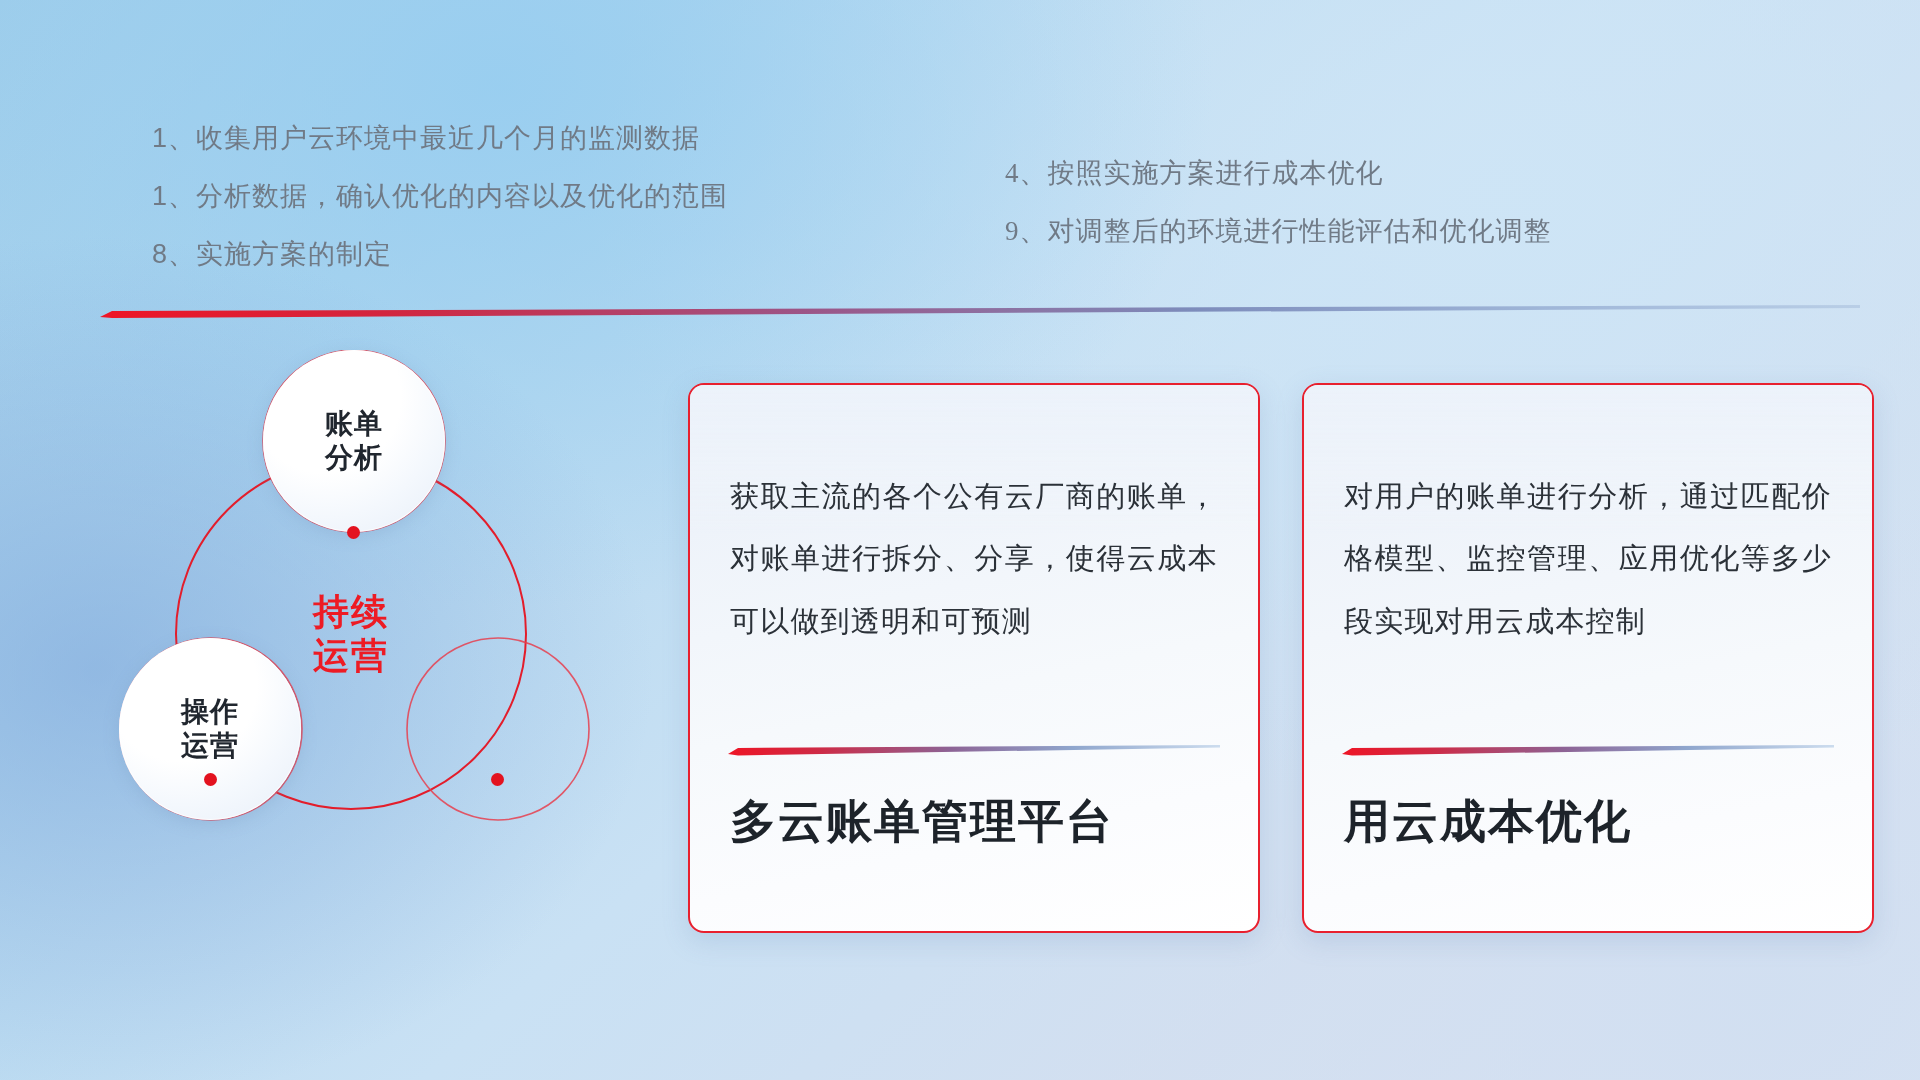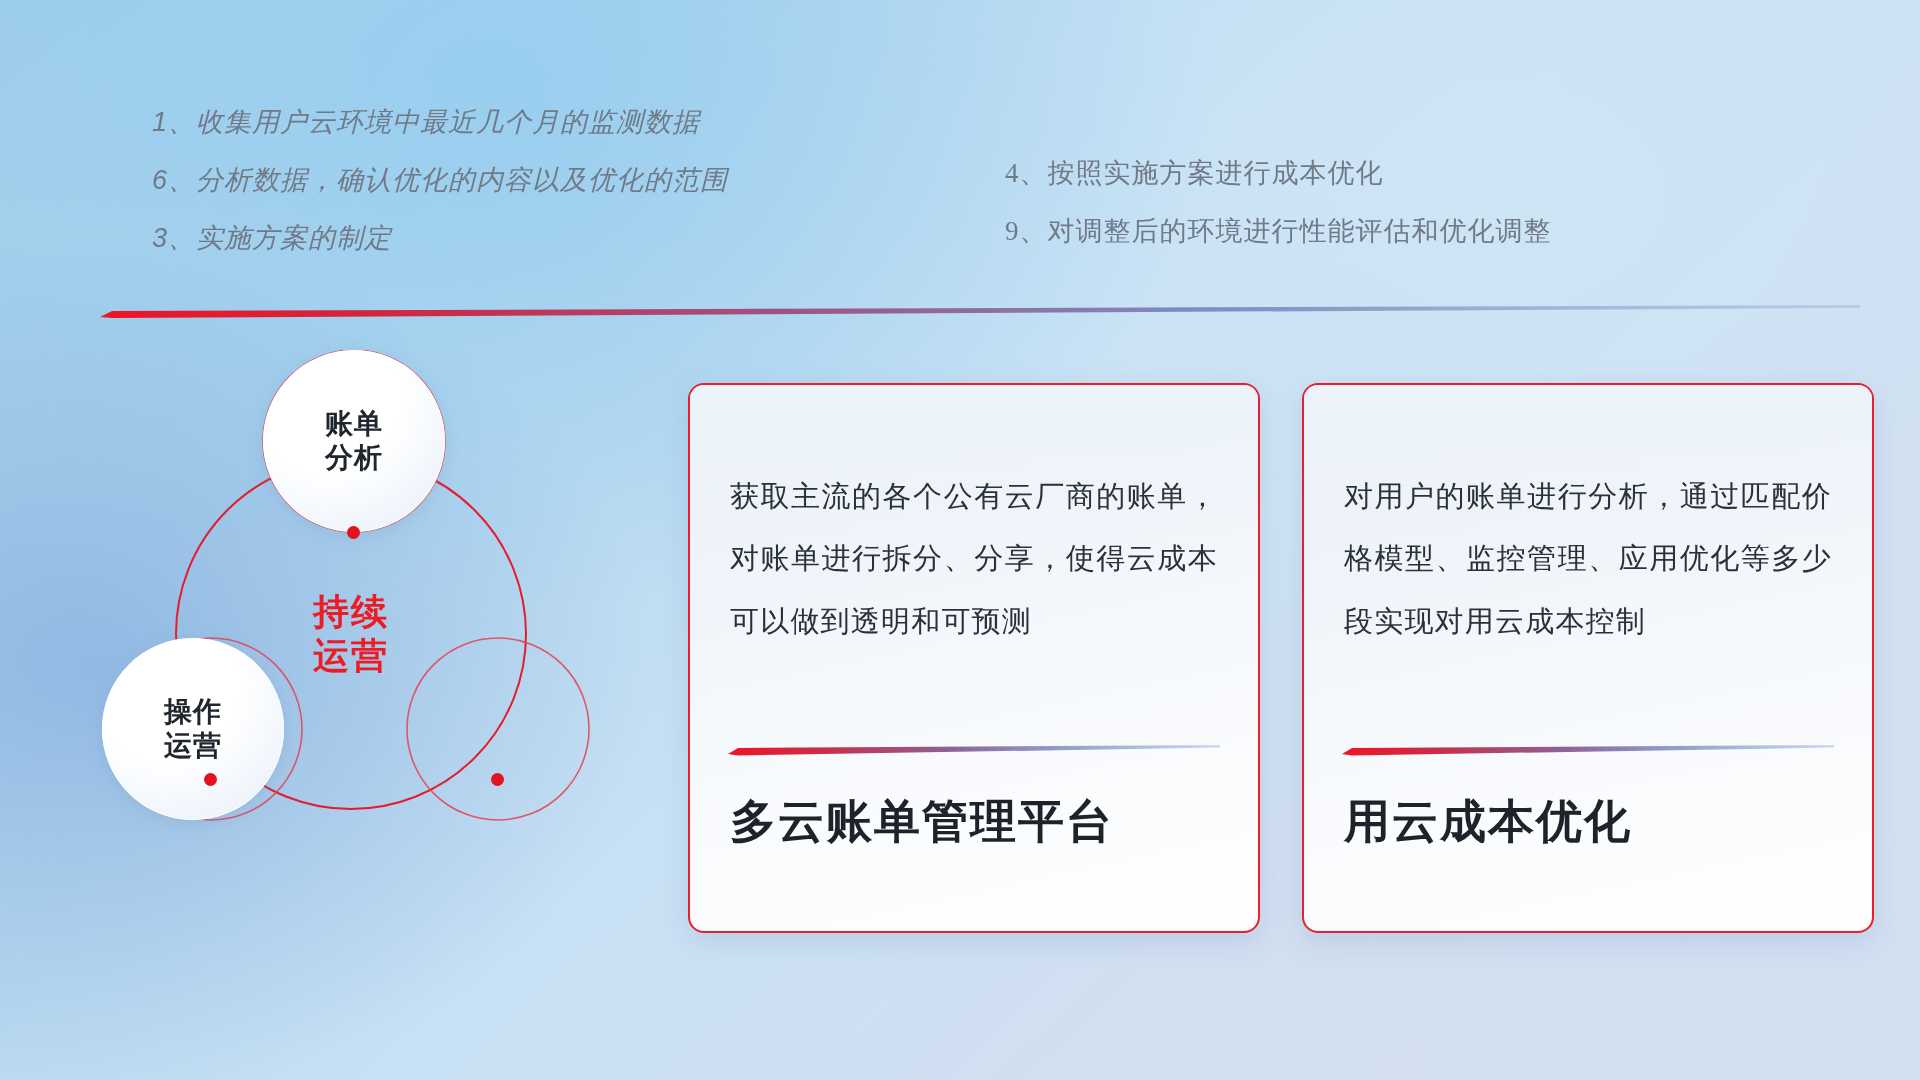--- a/index.html
+++ b/index.html
@@ -20,21 +20,21 @@
   }
   
   .hdr-col { position:absolute; }
   .hdr-line {
     color:#707a86;
     font-size:27px;
     letter-spacing:1px;
     white-space:nowrap;
     line-height:1;
   }
-  #hdr-left  { left:152px; top:109px;font-style:italic; }
+  #hdr-left  { left:152px; top:125px; }
   #hdr-right { left:1005px; top:160px; }
   #hdr-left  .hdr-line { margin-bottom:31px; }
   #hdr-right .hdr-line { margin-bottom:31px;font-family:Liberation Serif, serif; }
 
   
   #divider {
     position:absolute; left:100px; top:305px;
     width:1760px; height:14px;
   }
 
@@ -47,21 +47,21 @@
       radial-gradient(circle at 34% 26%, #ffffff 0%, #ffffff 42%, #f4f8fd 66%, #e6eef8 100%);
     box-shadow:0 4px 16px rgba(120,150,190,0.28), inset 0 0 0 1px rgba(255,255,255,0.8);
     display:flex; flex-direction:column;
     align-items:center; justify-content:center;
     color:#20262e; font-weight:700;
     font-size:28px; line-height:1.22;
     letter-spacing:1px;
     z-index:4;
   }
   #bub-top  { left:168px; top:0px;   width:182px; height:182px; }
-  #bub-left { left:7px;  top:288px; width:182px; height:182px;text-align:right; }
+  #bub-left { left:24px;  top:288px; width:182px; height:182px;text-align:right; }
   #bub-right{ left:312px; top:288px; width:182px; height:182px; }
 
   #ring-center {
     position:absolute; left:80px; top:108px;
     width:352px; height:352px;
     border-radius:50%;
     border:2.5px solid #e31d2b;
     z-index:2;
   }
   #center-label {
@@ -131,22 +131,22 @@
     white-space:nowrap;
   }
 </style>
 </head>
 <body>
 
 <div id="stage">
 
   <div id="hdr-left" class="hdr-col">
     <div class="hdr-line">1、收集用户云环境中最近几个月的监测数据</div>
-    <div class="hdr-line">6、分析数据，确认优化的内容以及优化的范围</div>
-    <div class="hdr-line">3、实施方案的制定</div>
+    <div class="hdr-line">1、分析数据，确认优化的内容以及优化的范围</div>
+    <div class="hdr-line">8、实施方案的制定</div>
   </div>
 
   <div id="hdr-right" class="hdr-col">
     <div class="hdr-line">4、按照实施方案进行成本优化</div>
     <div class="hdr-line">9、对调整后的环境进行性能评估和优化调整</div>
   </div>
 
   <svg id="divider" viewBox="0 0 1760 14" preserveAspectRatio="none">
     <defs>
       <linearGradient id="divGrad" x1="0" y1="0" x2="1" y2="0">

